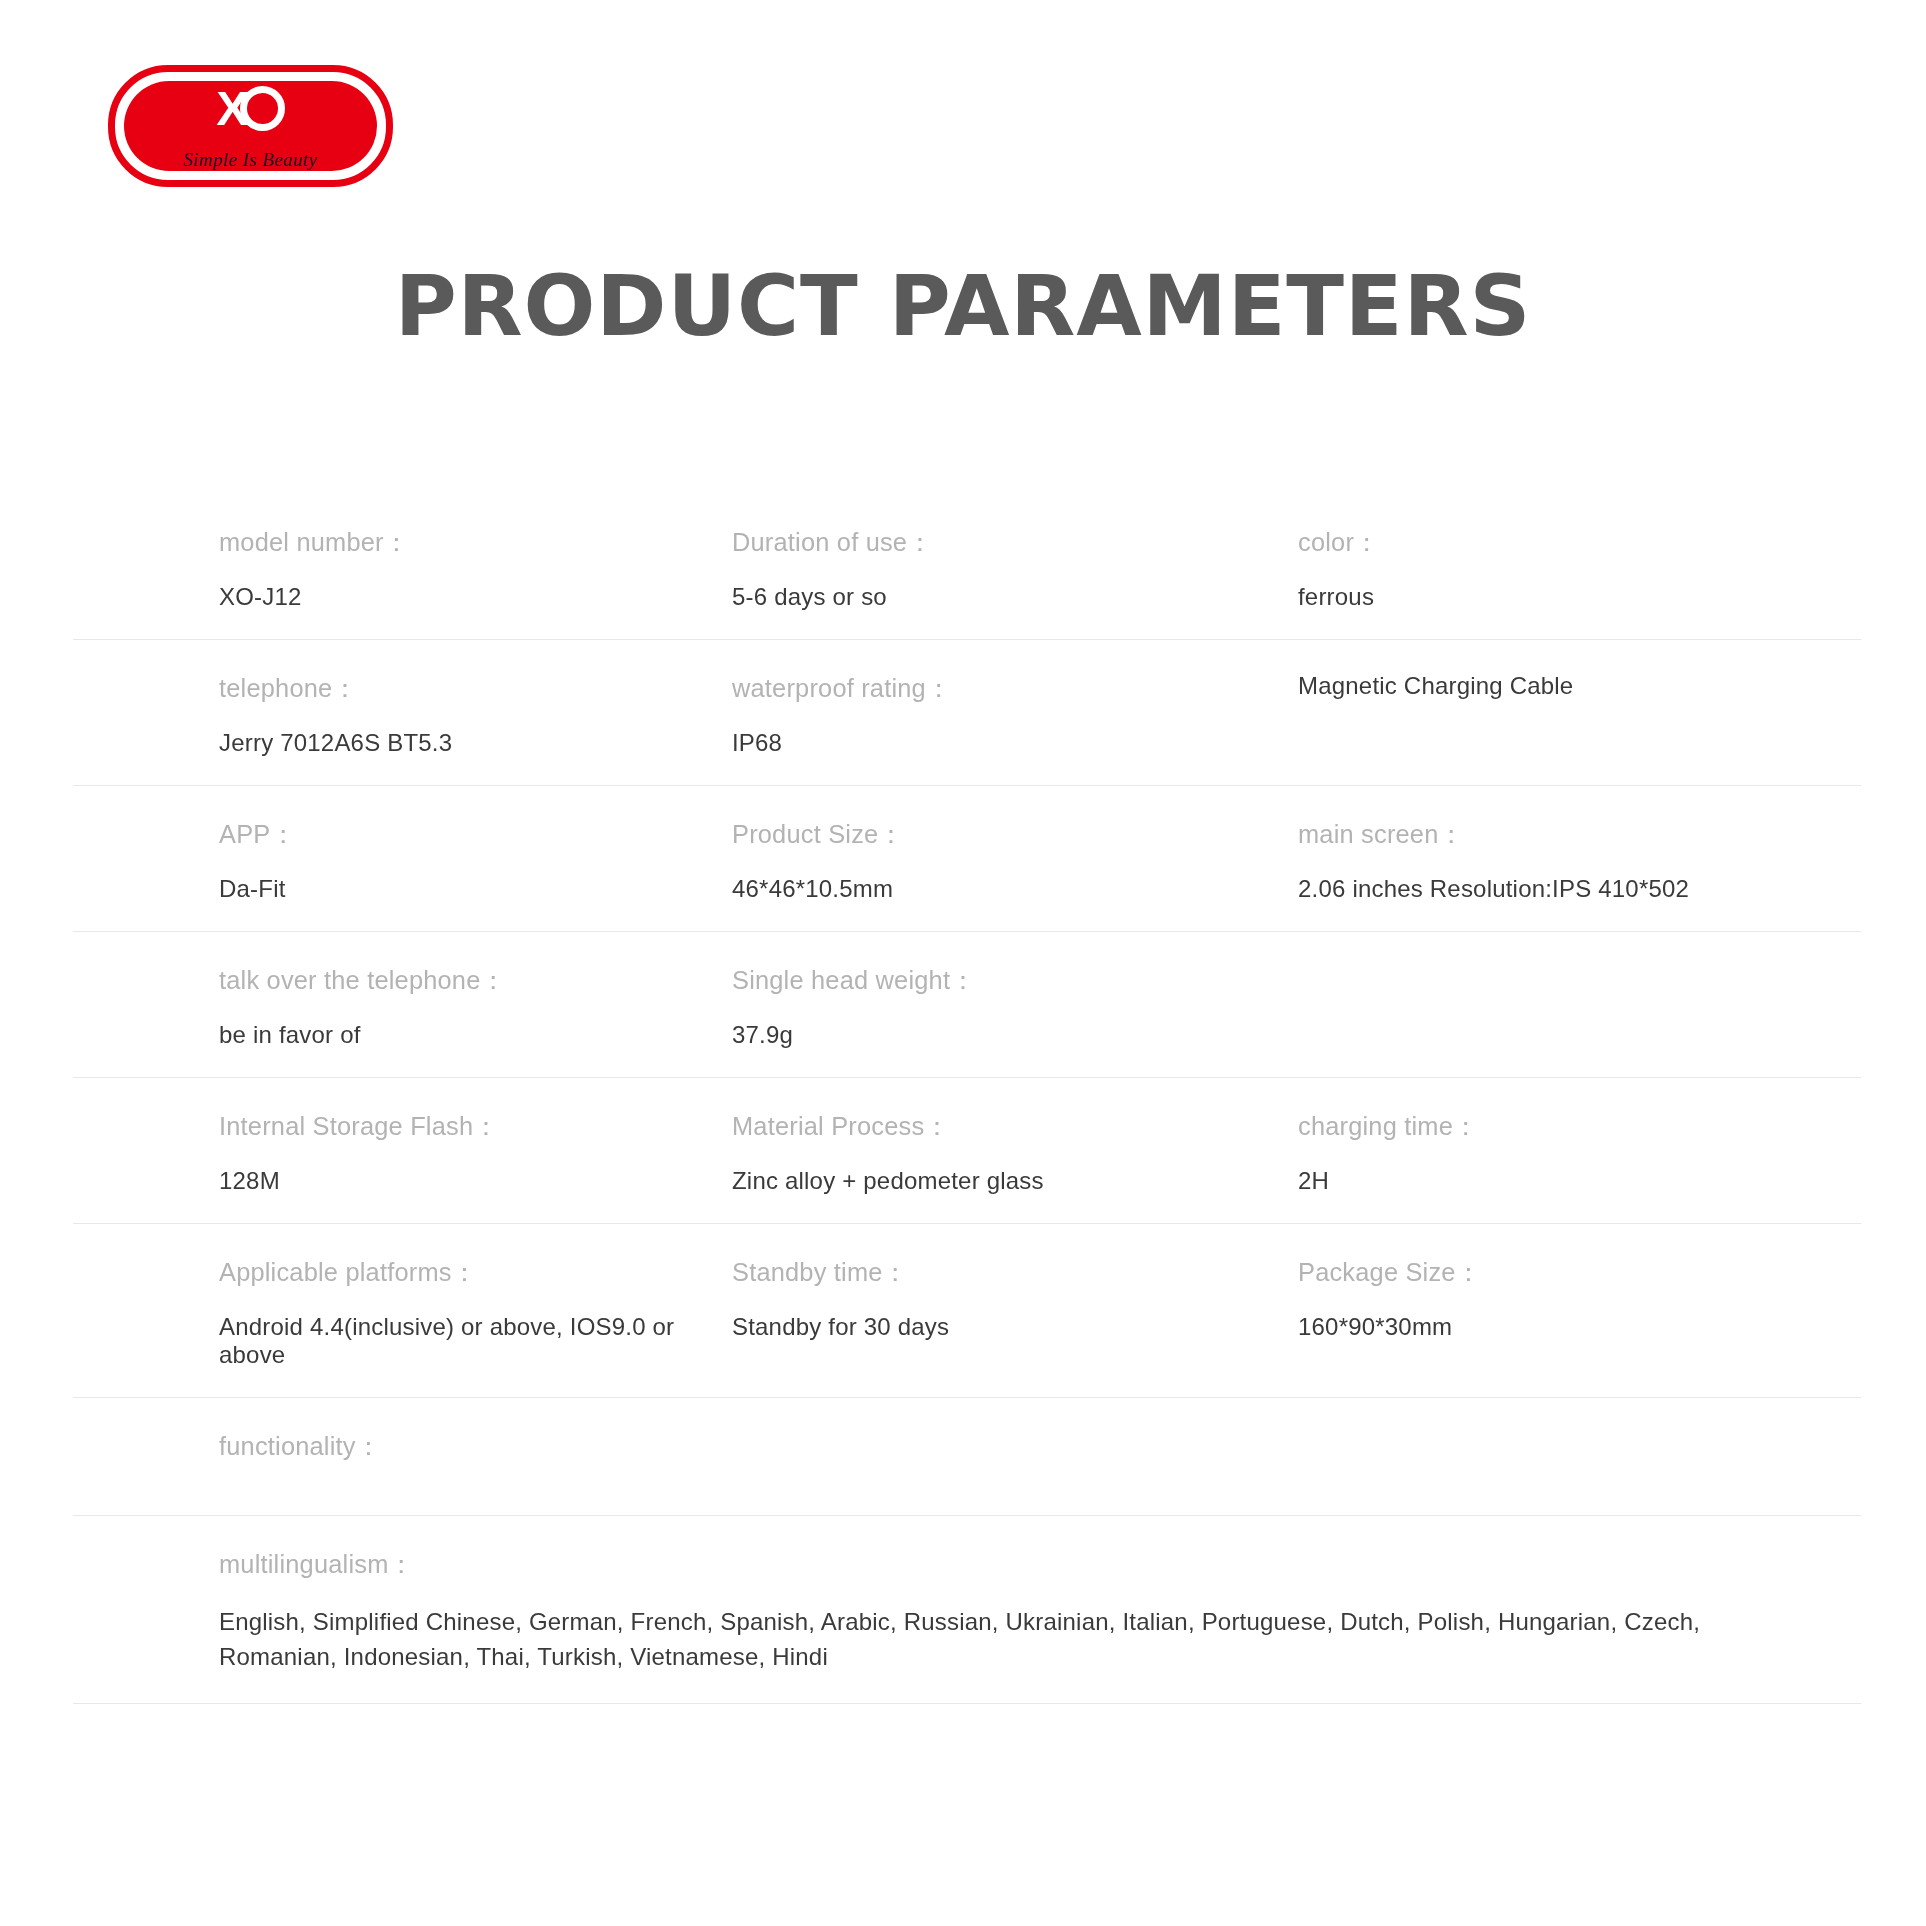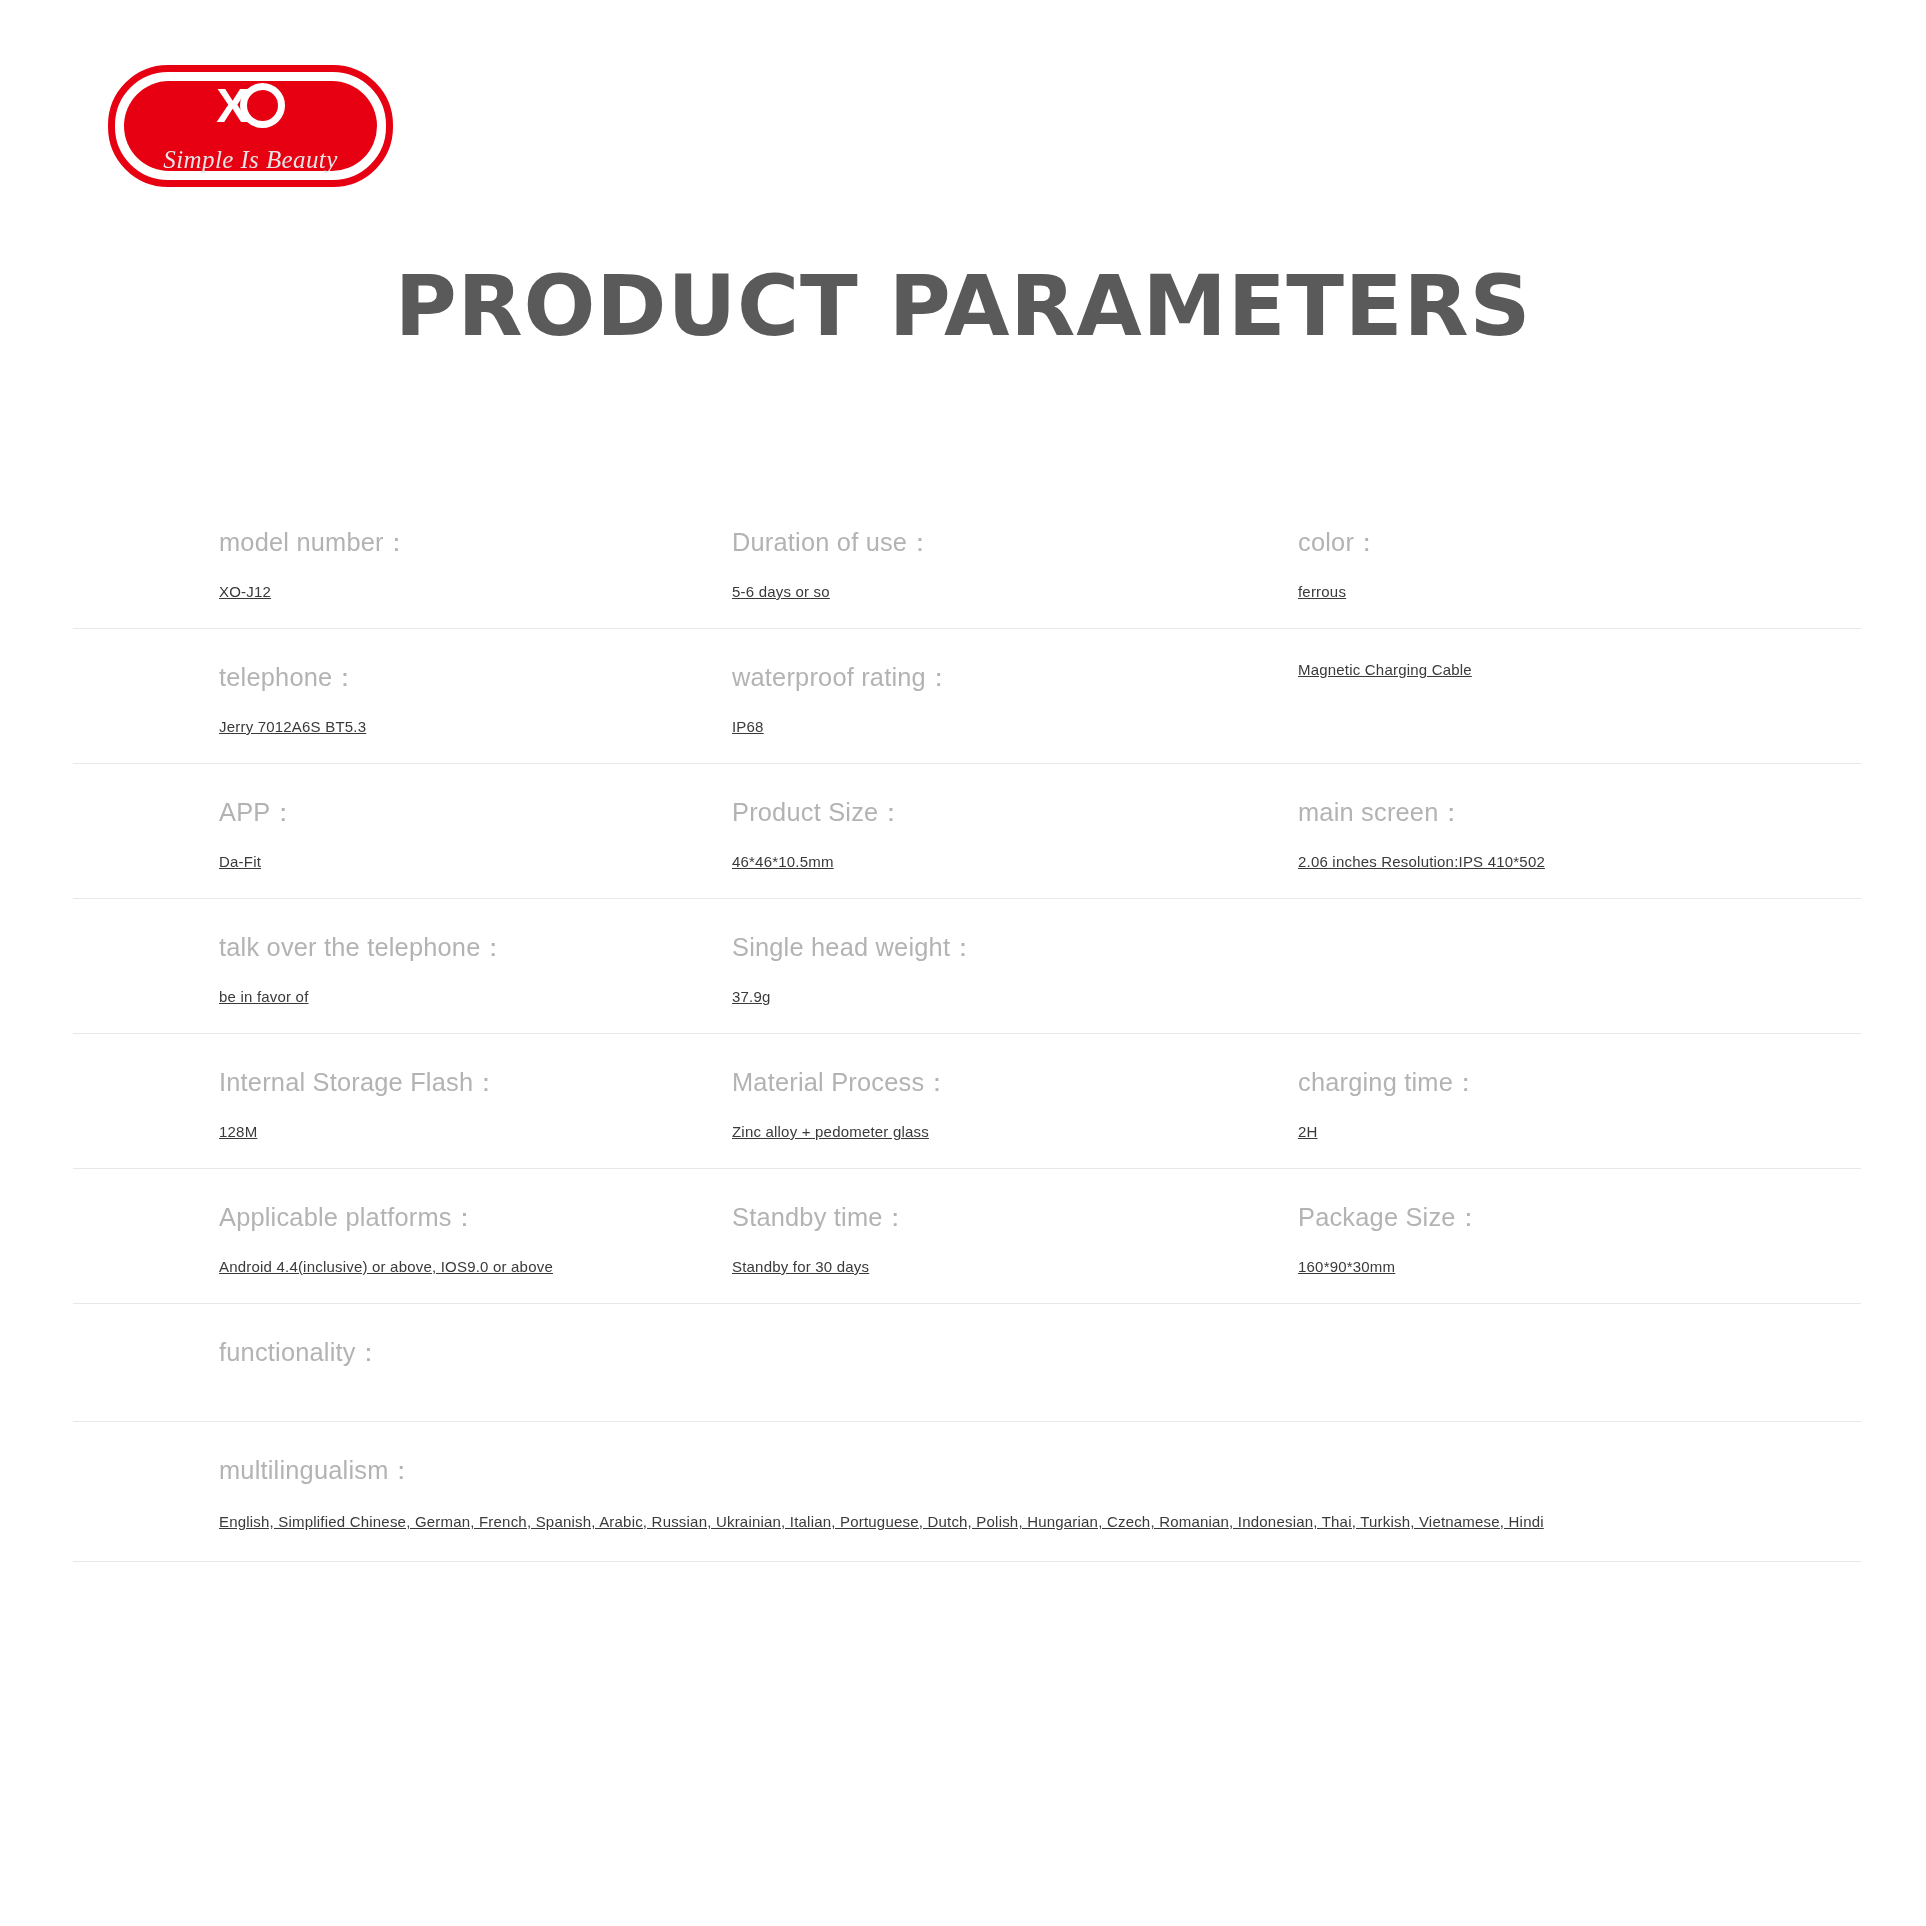--- a/index.html
+++ b/index.html
@@ -63,24 +63,24 @@
   }
   .logo-o {
     width: 45px;
     height: 45px;
     border: 7px solid #ffffff;
     border-radius: 50%;
     box-sizing: border-box;
     margin-left: -4.6px;
   }
   .logo-tag {
-    color: #e5e5e5;
+    color: #0f172a;
     font-family: "Liberation Serif", serif;
     font-style: italic;
-    font-size: 25px;
+    font-size: 19px;
     letter-spacing: 0.4px;
     margin-top: 16px;
   }
 
   
   .page-title {
     position: absolute;
     top: 258px;
     left: 0;
     width: 1926px;
@@ -118,24 +118,23 @@
 
   .spec-label {
     color: #b3b3b3;
     font-size: 25.4px;
     font-weight: 400;
     margin-bottom: 23px;
     letter-spacing: 0.2px;
   }
   .spec-value {
     color: #3a3a3a;
-    font-size: 15px;
+    font-size: 24px;
     font-weight: 400;
     letter-spacing: 0.2px;
-    text-decoration: underline;
   }
 
   .spec-row.full .spec-cell {
     width: 1788px;
     padding-left: 146px;
   }
   .spec-row.full .spec-value {
     line-height: 1.45;
     max-width: 1603px;
   }

